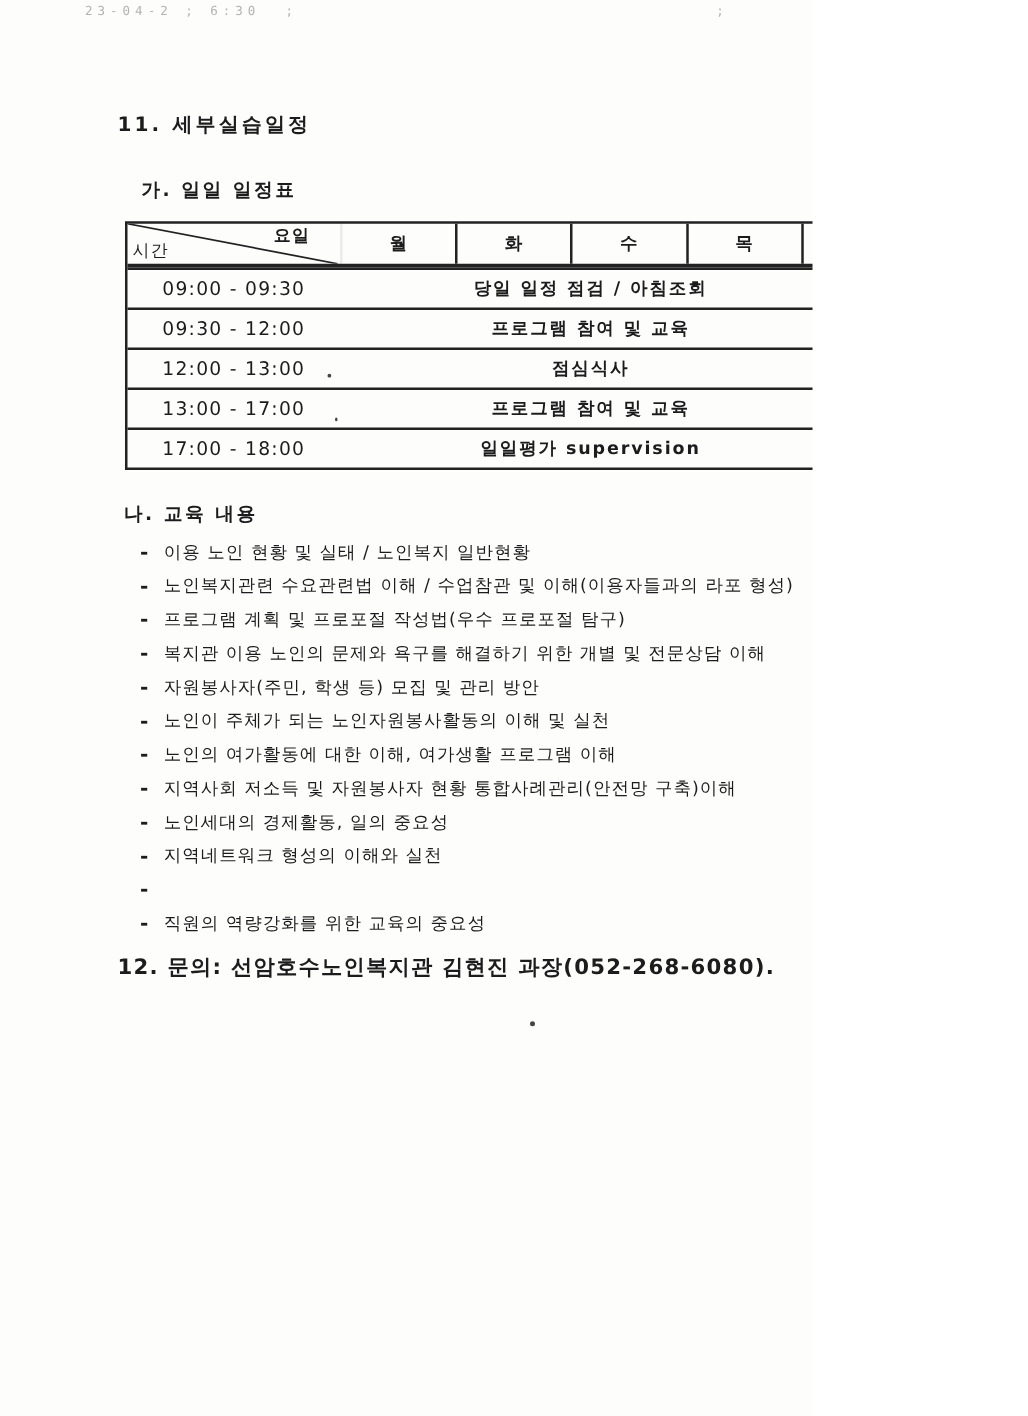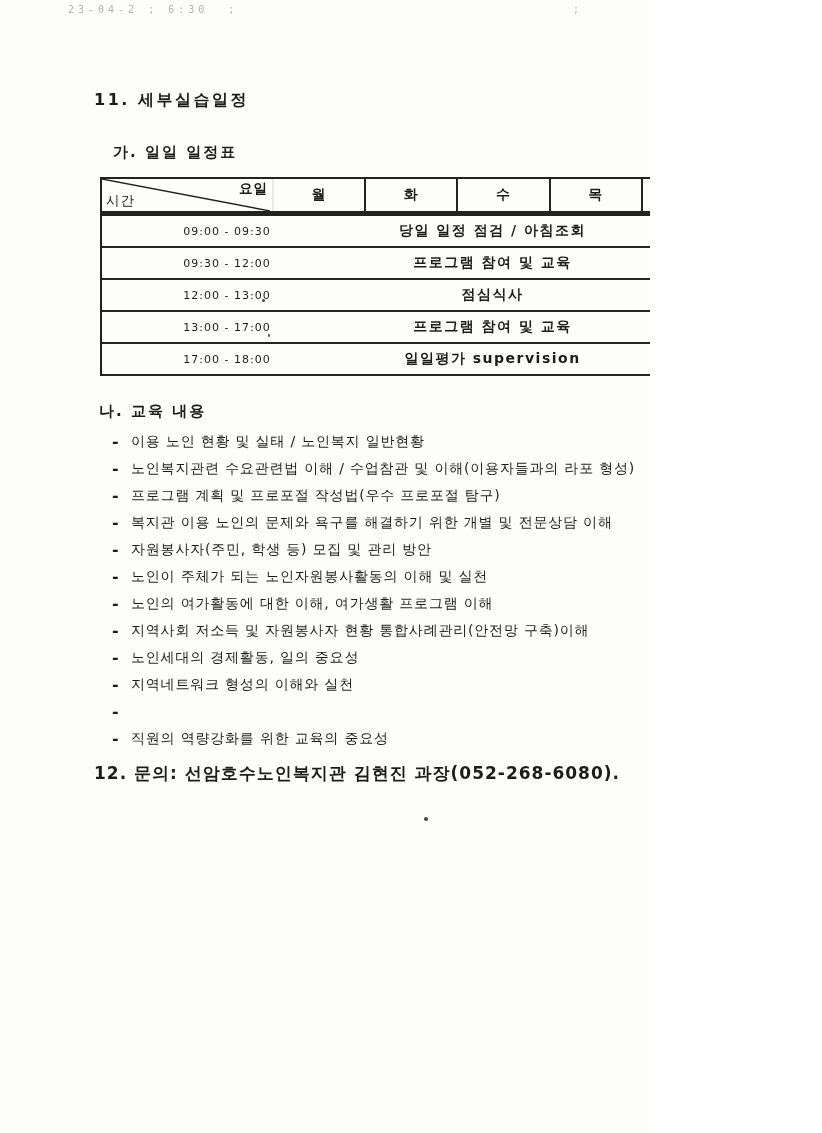--- a/index.html
+++ b/index.html
@@ -34,34 +34,34 @@
   }
 
   
   .sched-table {
     position: absolute; left: 100px; top: 177px; width: 631px;
     border: 2px solid #222; background: #fdfdfc;
   }
   .hrow { display: flex; height: 32px; border-bottom: 3px solid #222; }
   .corner-cell { position: relative; width: 170px; flex: 0 0 170px; }
   .corner-cell svg { position: absolute; left: 0; top: 0; width: 100%; height: 100%; }
-  .corner-top    { position: absolute; right: 4px; top: 1px;  font-size: 13.5px; font-weight: bold; letter-spacing: 1px; }
+  .corner-top    { position: absolute; right: 24px; top: 1px;  font-size: 13.5px; font-weight: bold; letter-spacing: 1px; }
   .corner-bottom { position: absolute; left: 4px;  bottom: 1px; font-size: 13.5px; font-weight: normal; letter-spacing: 1px; }
   .day-cells { display: flex; flex: 1; }
   .hcell {
     flex: 1; display: flex; align-items: center; justify-content: center;
     font-size: 14px; font-weight: bold; letter-spacing: 1px;
     border-left: 2px solid #222;
   }
   .hcell:first-child { border-left-color: rgba(0,0,0,0.07); }
   .trow { display: flex; height: 30px; border-top: 2px solid #222; }
   .tcell { display: flex; align-items: center; }
   .tcell.time {
     width: 170px; flex: 0 0 170px; justify-content: center;
-    font-size: 11px; letter-spacing: 1px; margin-left: 40px;
+    font-size: 15px; letter-spacing: 1px;
   }
   .tcell.activity {
     flex: 1; justify-content: center;
     font-size: 14px; font-weight: bold; letter-spacing: 1.5px;
     padding-right: 60px;
   }
 
   .section-heading {
     position: absolute; left: 99px; top: 402px;
     font-size: 15px; font-weight: bold; letter-spacing: 2px;

